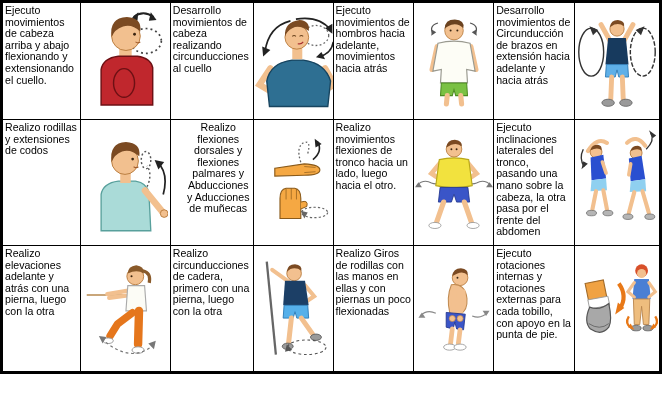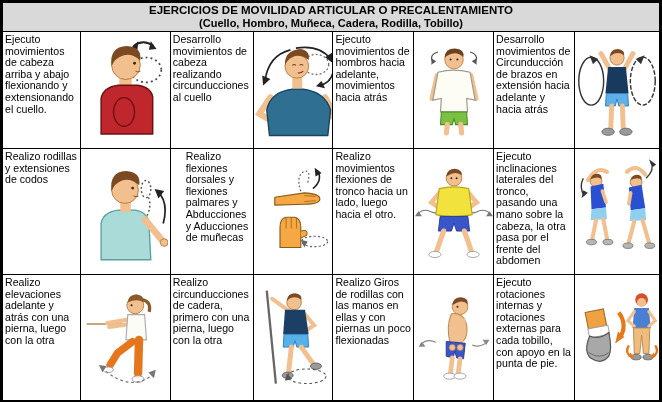--- a/index.html
+++ b/index.html
@@ -5,21 +5,21 @@
   html,body{margin:0;padding:0;background:#fff;}
   body{font-family:"Liberation Sans", sans-serif; color:#000;}
   .sheet{width:658px;border:2px solid #000;margin:0;}
   table{border-collapse:collapse;table-layout:fixed;width:658px;background:#fff;}
   td,th{border:1px solid #000;padding:0;vertical-align:top;overflow:hidden;}
   .title-cell{background:#d9d9d9;text-align:center;padding:1px 0 2px 0;}
   .title-line{font-weight:bold;font-size:11.5px;line-height:13px;}
   .sub-line{font-weight:bold;font-size:11px;line-height:12px;}
   th.colhead{background:#fff;font-weight:bold;font-size:9.5px;line-height:13px;height:13px;text-align:center;vertical-align:middle;}
   td.ex{font-size:10.6px;line-height:11.6px;text-align:left;padding:2px 2px;}
-  td.ex.ta-left{text-align:left;padding-left:15px;}
+  td.ex.ta-left{text-align:center;padding-left:15px;}
   td.dr{text-align:center;vertical-align:middle;}
   tr.r1 td{height:112px;}
   tr.r2 td{height:121px;}
   tr.r3 td{height:121px;}
   svg{display:block;margin:0 auto;}
 </style>
 </head>
 <body>
 
 <div class="sheet">
@@ -28,26 +28,20 @@
     <col style="width:77px">
         <col style="width:89px">
         <col style="width:82px">
         <col style="width:79px">
     <col style="width:80px">
         <col style="width:79px">
         <col style="width:80px">
         <col style="width:84px">
   </colgroup>
   <thead>
-    <tr>
-      <th class="title-cell" colspan="8">
-        <div class="title-line">EJERCICIOS DE MOVILIDAD ARTICULAR O PRECALENTAMIENTO</div>
-        <div class="sub-line">(Cuello, Hombro, Muñeca, Cadera, Rodilla, Tobillo)</div>
-      </th>
-    </tr>
   </thead>
   <tbody>
 
   <tr class="r1">
     <td class="ex">Ejecuto movimientos de cabeza arriba y abajo flexionando y extensionando el cuello.</td>
     <td class="dr">
       <span>
       <svg width="86" height="104" viewBox="0 0 90 108">
         <path d="M54,8 Q64,0 75,8" fill="none" stroke="#222" stroke-width="2"></path>
         <polygon points="51,10 59,3 58,12" fill="#222"></polygon>

